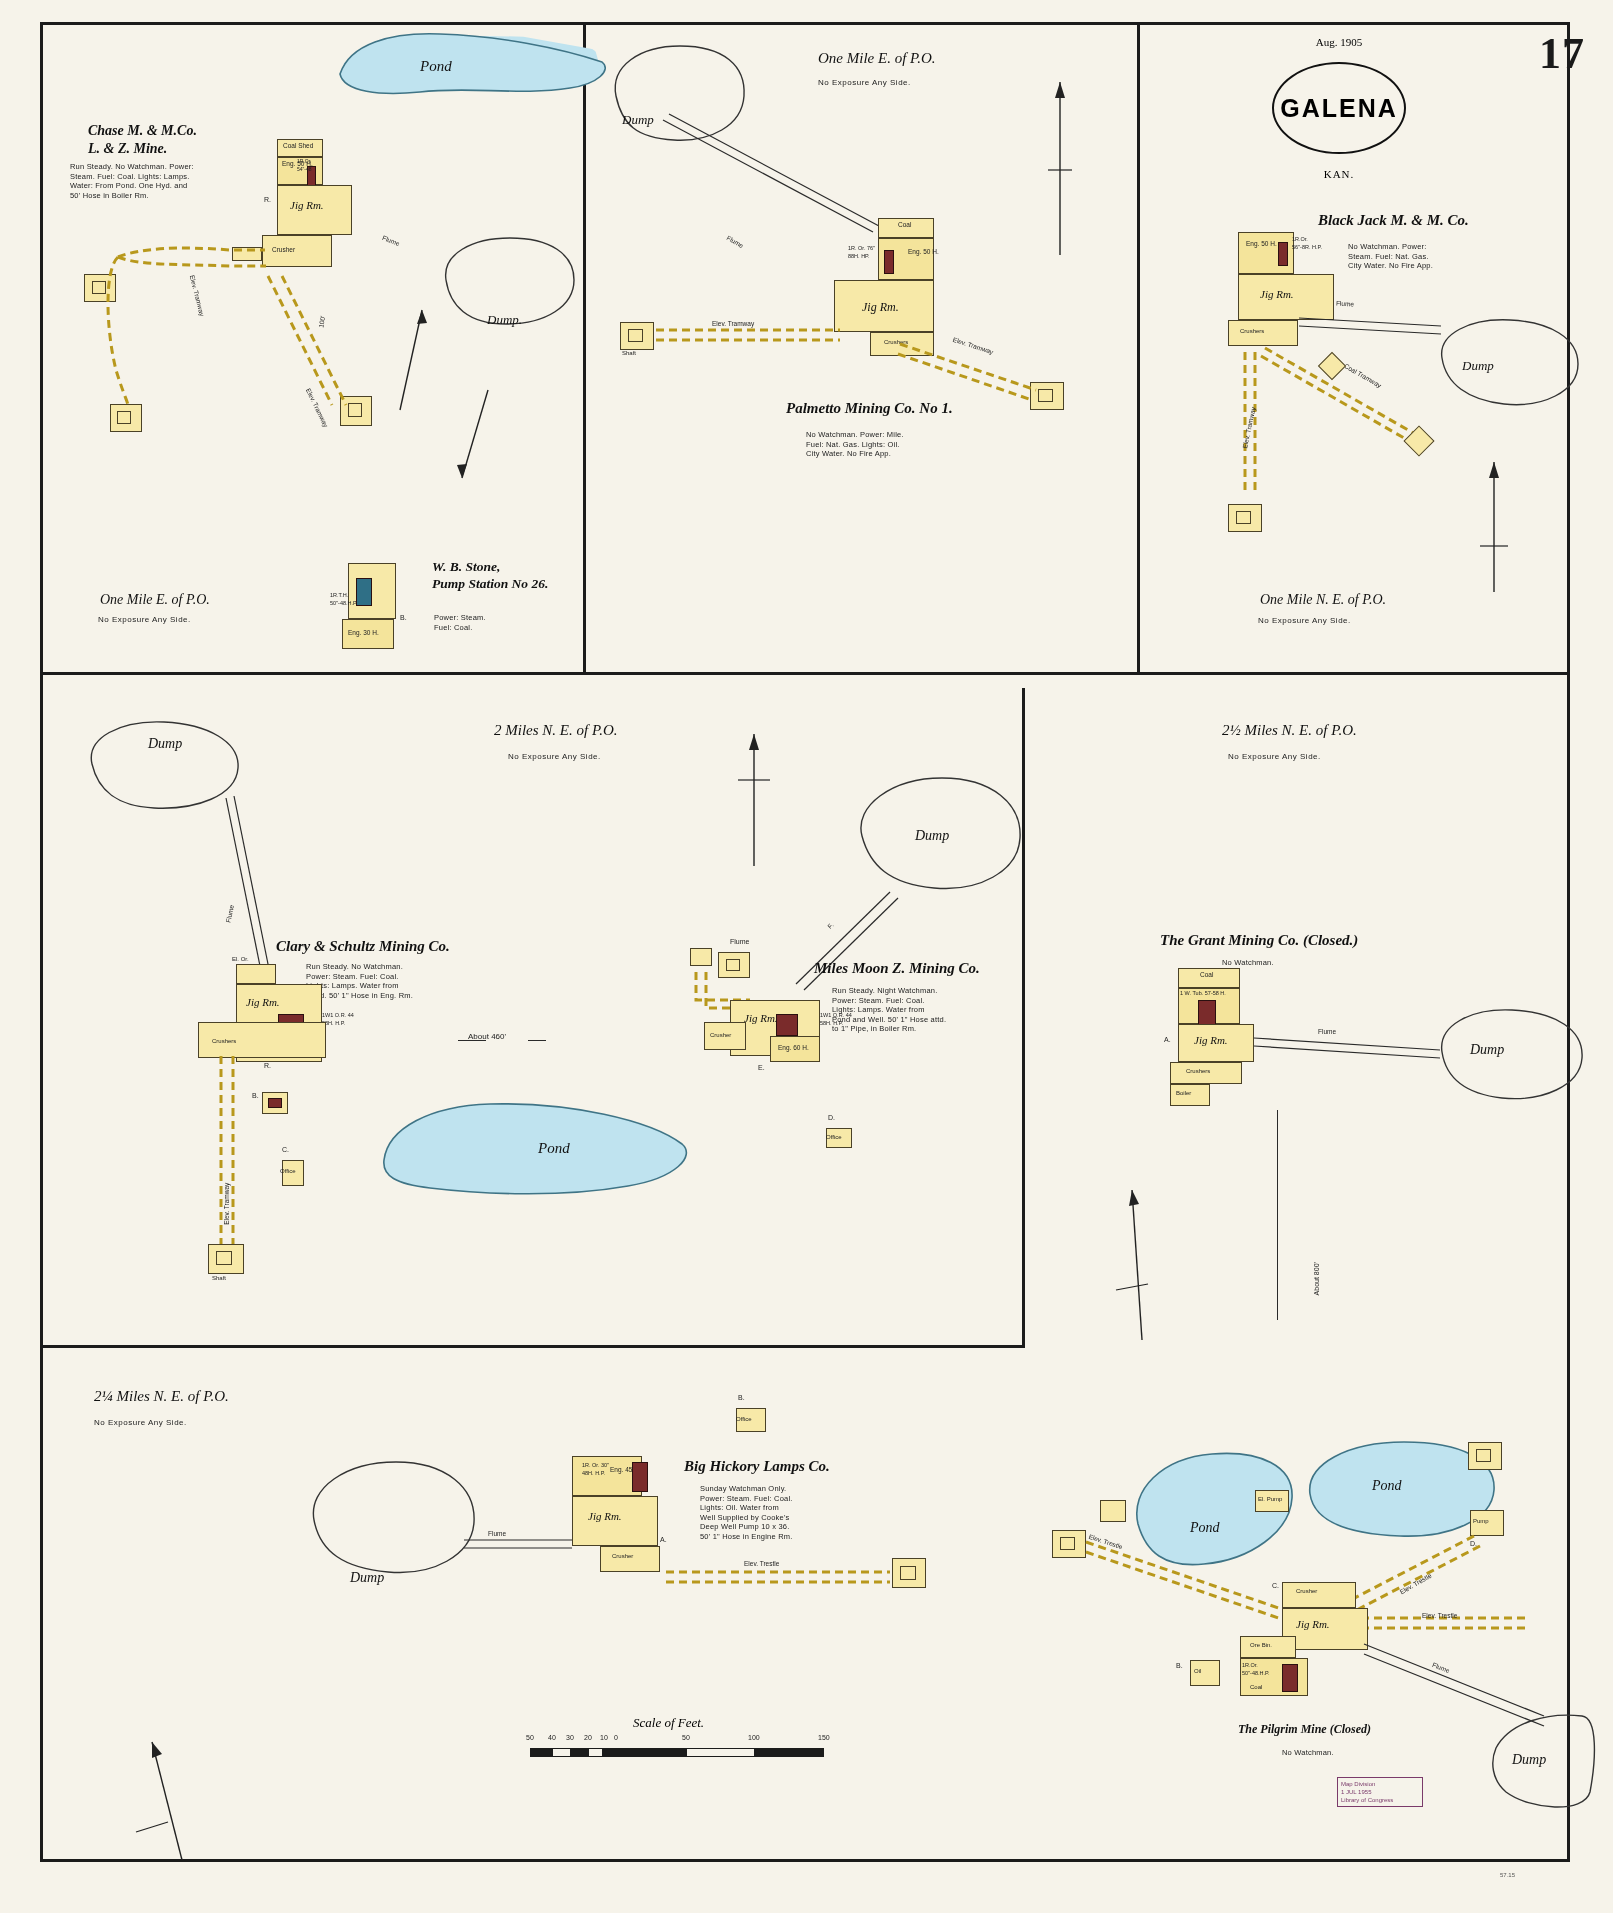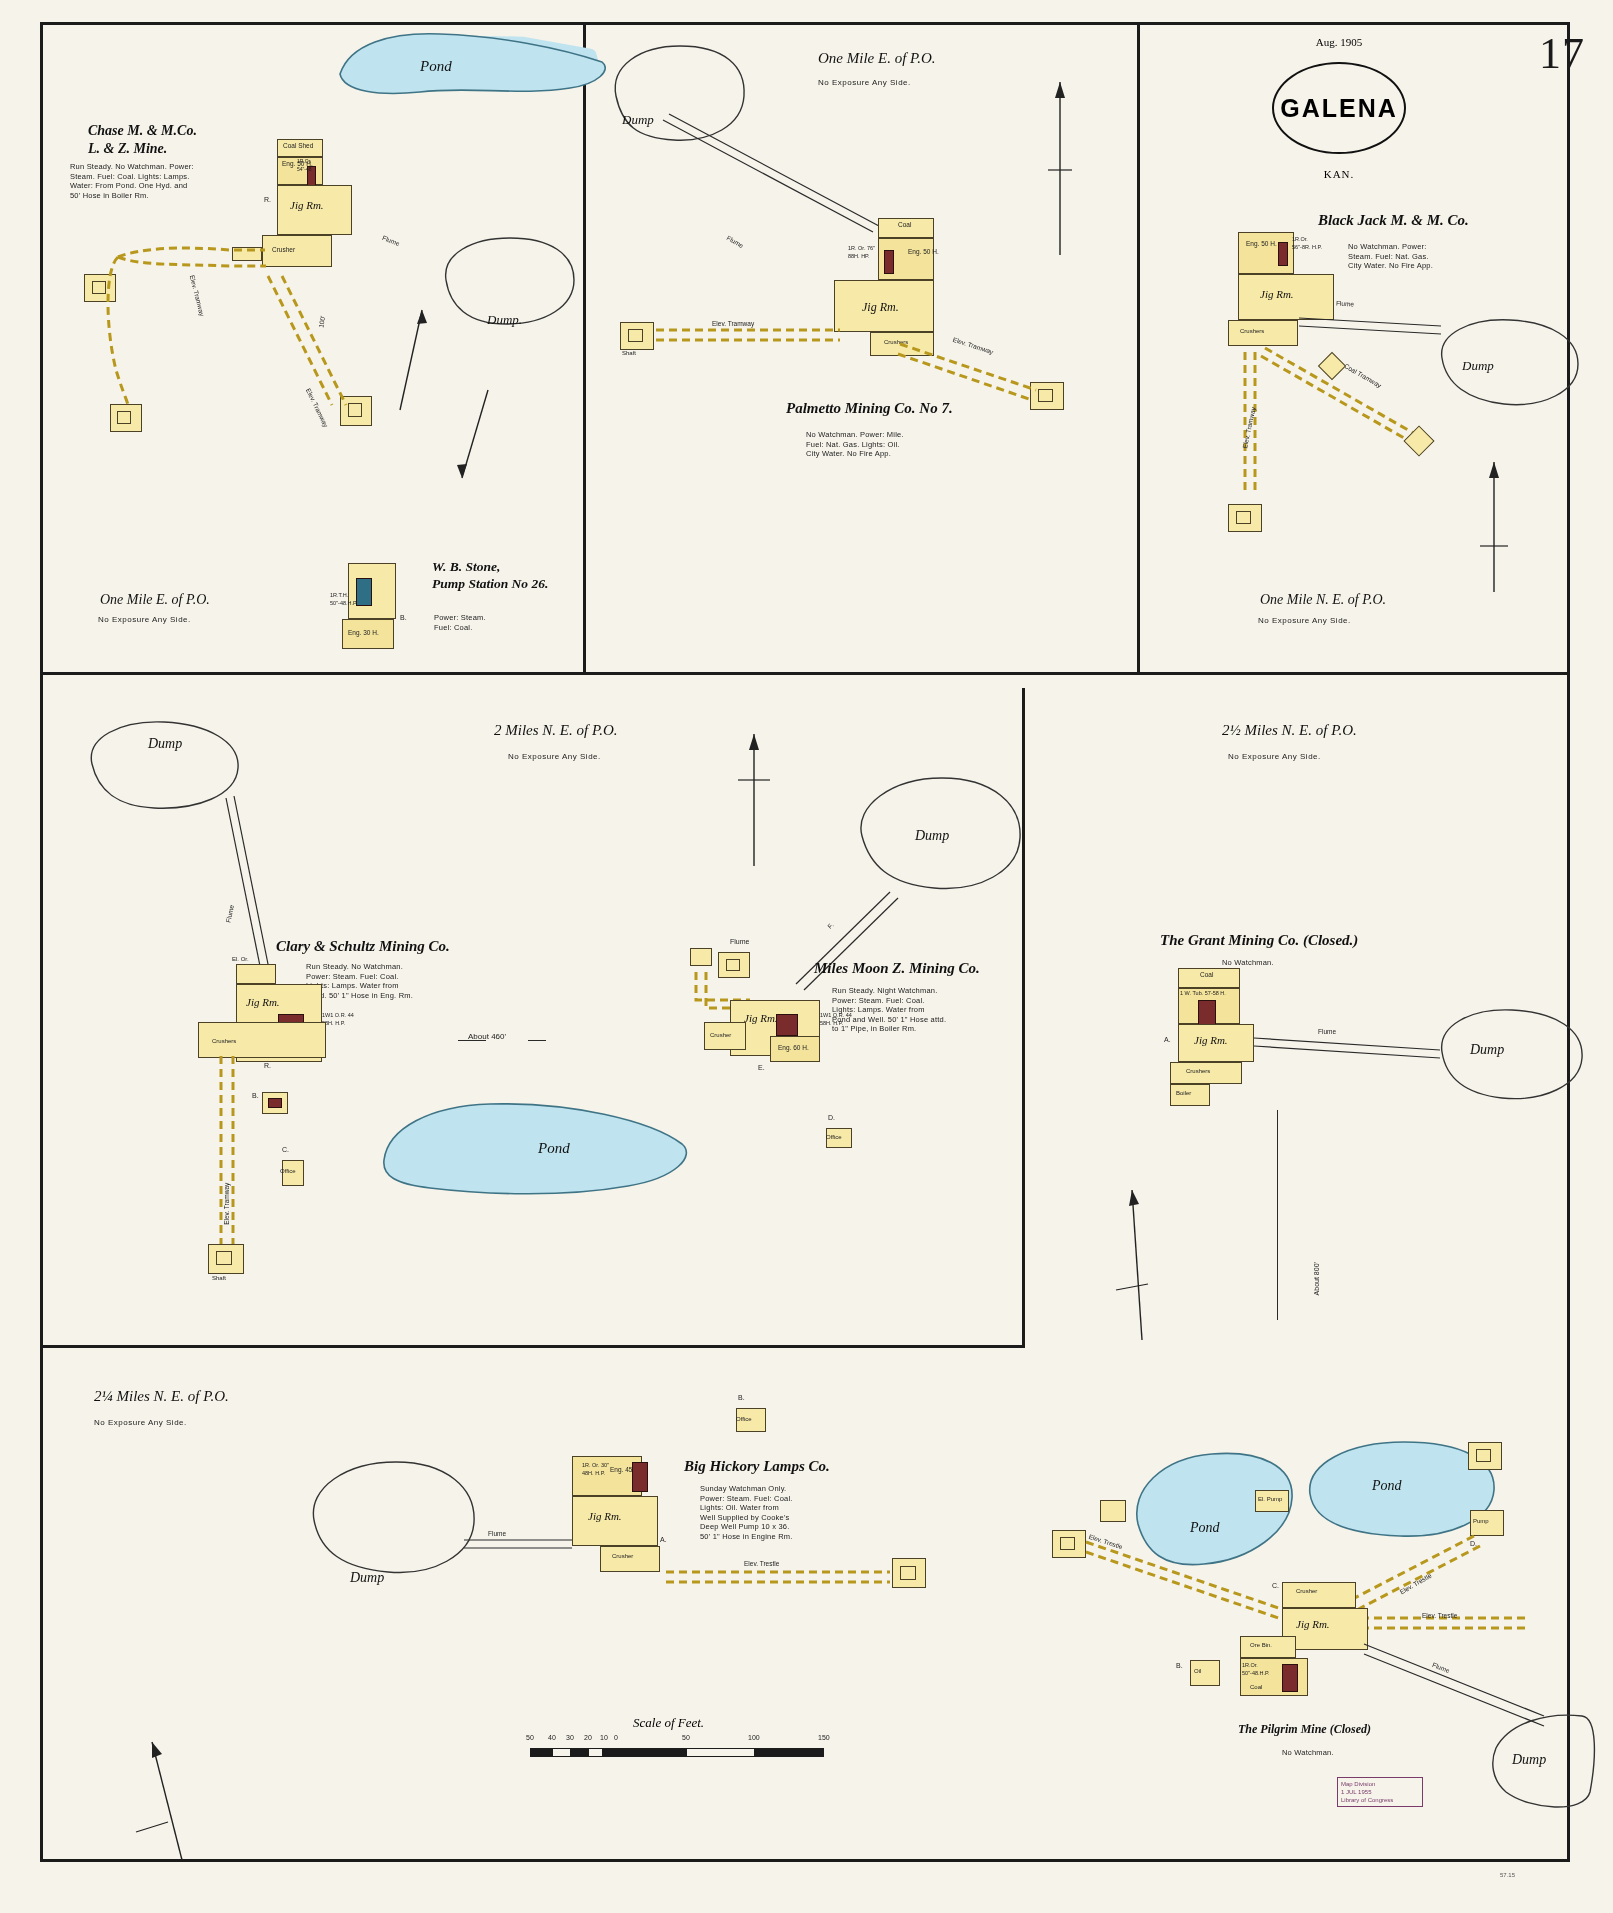--- a/index.html
+++ b/index.html
@@ -11,21 +11,21 @@
     overflow:hidden;
   }
   .sheet{
     position:absolute;inset:0;
     background:#f6f3ea;
   }
   
   .page-num{
     position:absolute;right:28px;top:28px;
     font-family:"Liberation Serif", serif;
-    font-size:44px;font-weight:normal;color:#1a1a1a;
+    font-size:44px;font-weight:bold;color:#1a1a1a;
     letter-spacing:1px;
   }
   
   .rule{position:absolute;background:#1b1b1b;}
   
   .blk-title{
     position:absolute;
     font-family:"Liberation Serif", serif;
     font-style:italic;
     color:#111;
@@ -253,21 +253,21 @@
 
   <svg style="position:absolute;left:650px;top:322px;" width="420" height="90">
     <path d="M6,8 L190,8" stroke="#b8981c" stroke-width="3" stroke-dasharray="8 5" fill="none"></path>
     <path d="M6,18 L190,18" stroke="#b8981c" stroke-width="3" stroke-dasharray="8 5" fill="none"></path>
     <path d="M250,22 L386,68" stroke="#b8981c" stroke-width="3" stroke-dasharray="8 5" fill="none"></path>
     <path d="M248,32 L382,78" stroke="#b8981c" stroke-width="3" stroke-dasharray="8 5" fill="none"></path>
   </svg>
   <div class="tiny" style="left:712px;top:320px;font-size:6.5px;">Elev. Tramway</div>
   <div class="tiny" style="left:952px;top:342px;font-size:6.5px;transform:rotate(18deg);">Elev. Tramway</div>
 
-  <div class="blk-title" style="left:786px;top:400px;font-size:15px;font-weight:bold;">Palmetto Mining Co. No 7.</div>
+  <div class="blk-title" style="left:786px;top:400px;font-size:15px;font-weight:bold;">Palmetto Mining Co. No 1.</div>
   <div class="note" style="left:806px;top:430px;width:160px;">No Watchman. Power: Mile.
 Fuel: Nat. Gas. Lights: Oil.
 City Water. No Fire App.</div>
 
   <svg style="position:absolute;left:1040px;top:70px;" width="40" height="190">
     <path d="M20,185 L20,12" stroke="#222" stroke-width="1.4" fill="none"></path>
     <path d="M20,12 L15,28 L25,28 Z" fill="#222"></path>
     <path d="M8,100 L32,100" stroke="#222" stroke-width="1.2" fill="none"></path>
   </svg>
 

